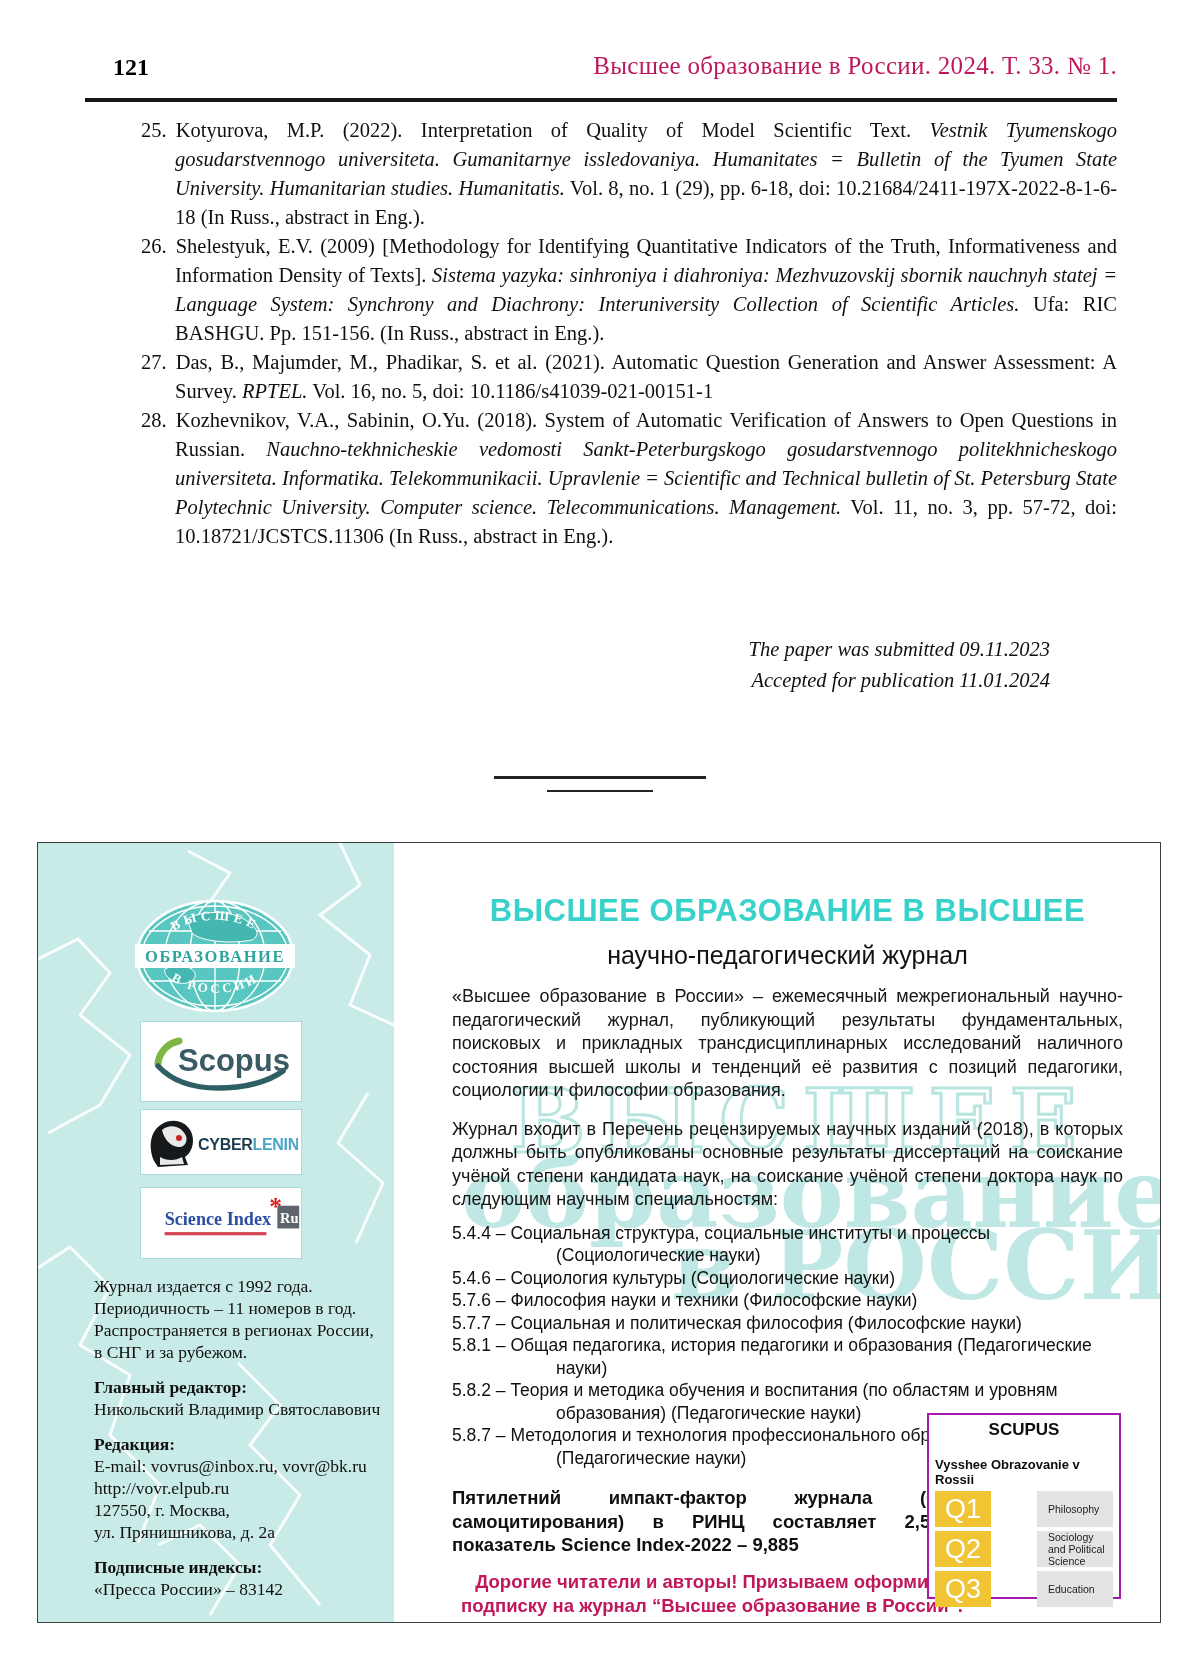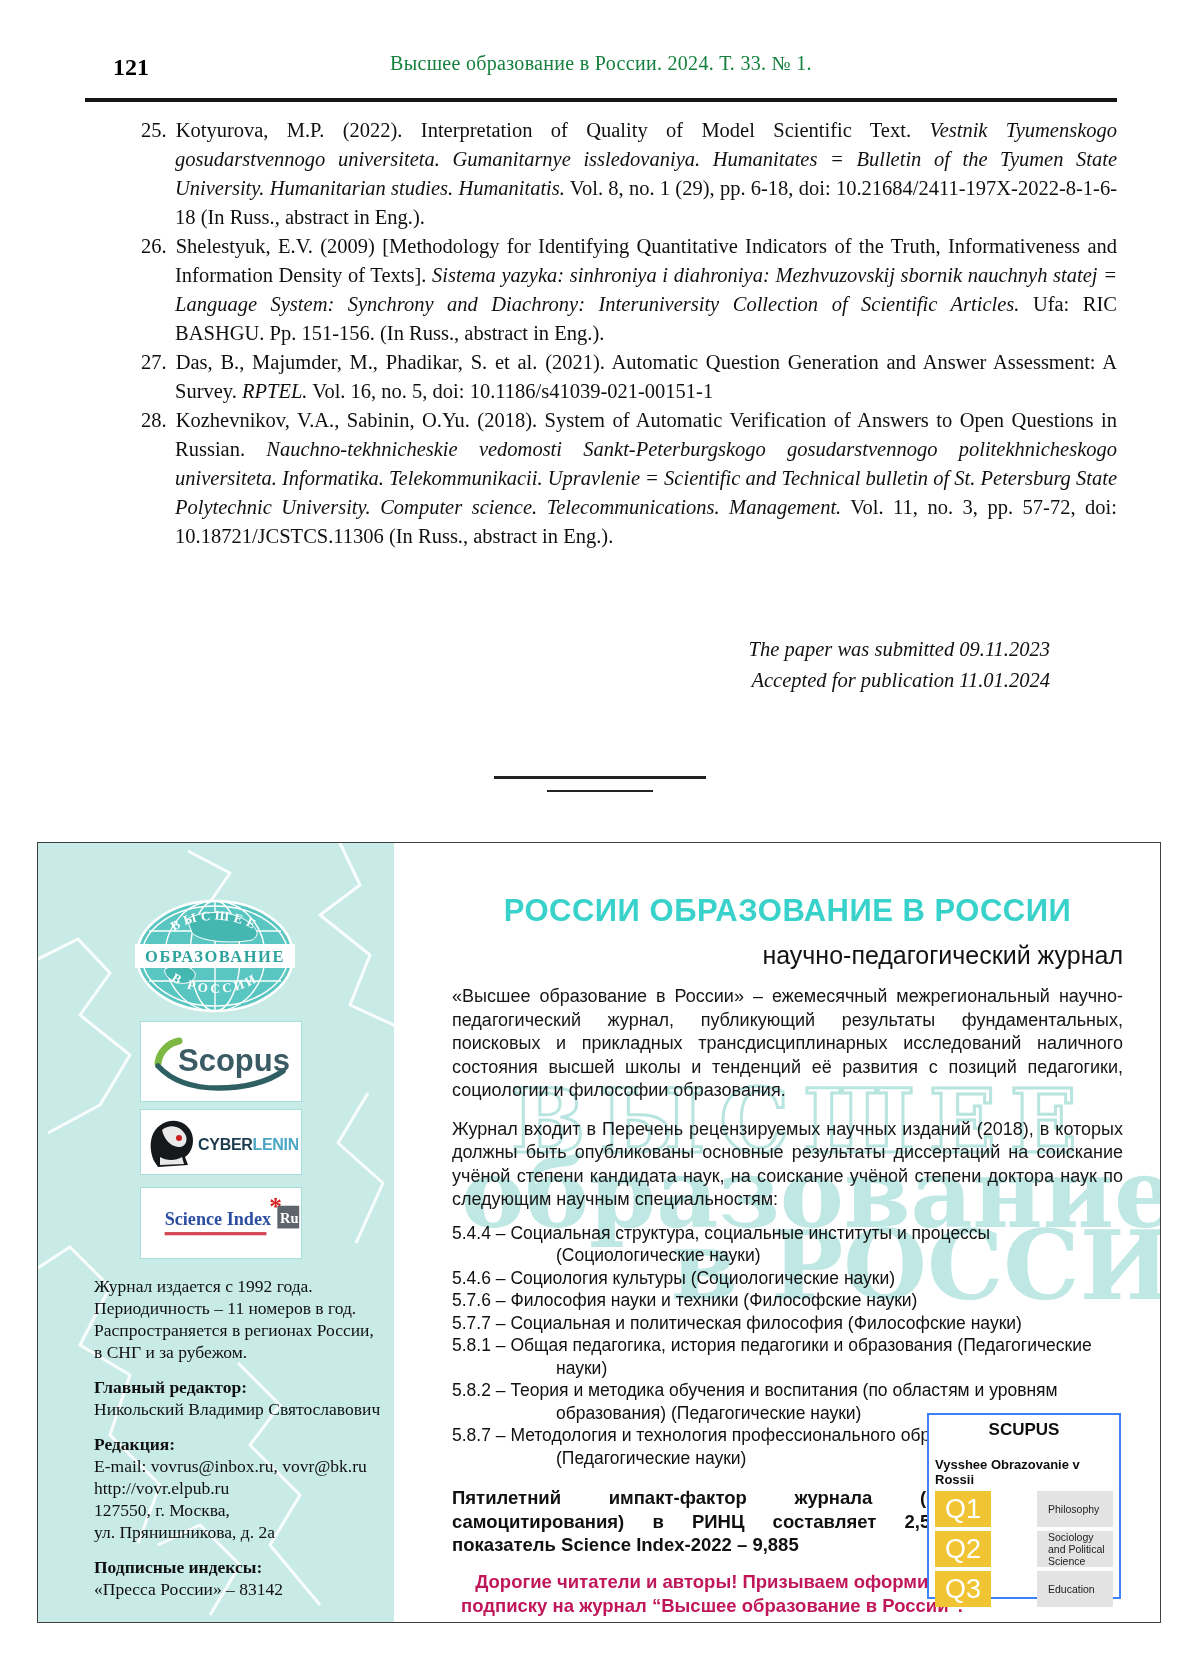--- a/index.html
+++ b/index.html
@@ -2,21 +2,21 @@
 <html><head>
 <meta charset="utf-8">
 <style>
   * { box-sizing: border-box; margin: 0; padding: 0; }
   body { width: 1200px; height: 1658px; background: #fff; position: relative;
          font-family: "Liberation Serif", serif; color: #101010; overflow: hidden; }
 
   
   .page-header { position: absolute; top: 52px; left: 85px; right: 83px; }
   .page-num { position: absolute; left: 28px; top: 2px; font-weight: bold; font-size: 24px; color:#000; }
-  .running-title { text-align: center; font-size: 20px; color: #15803d; letter-spacing: .3px; }
+  .running-title { text-align: right; font-size: 25px; color: #be185d; letter-spacing: .3px; }
   .header-rule { position: absolute; top: 46px; left: 0; right: 0; height: 4px;
                  border-top: 3px solid #161616; border-bottom: 1px solid #161616; }
 
   
   .refs { position: absolute; top: 116px; left: 113px; width: 1004px;
           font-size: 20.5px; line-height: 29px; text-align: justify; }
   .ref { padding-left: 34px; text-indent: -34px; margin-left: 28px; }
   .ref-num { margin-right: 9px; }
   .ref em { font-style: italic; }
 
@@ -52,32 +52,32 @@
   .watermark { position: absolute; left: 0; top: 0; right: 0; bottom: 0; overflow: hidden;
                z-index: 0; pointer-events: none; }
   .wm { position: absolute; font-family: "DejaVu Serif", serif; font-weight: bold; white-space: nowrap; }
   .wm1 { left: 116px; top: 226px; font-size: 88px; letter-spacing: 14px;
          color: rgba(255,255,255,0); -webkit-text-stroke: 3px #b9e5e1; }
   .wm2 { left: 66px;  top: 294px; font-size: 96px; color: #bfe8e4; }
   .wm3 { left: 276px; top: 366px; font-size: 96px; color: #bfe8e4; }
 
   .ctext { position: relative; z-index: 1; padding: 50px 37px 0 57px; }
   .ad-title { text-align: center; font-weight: bold; font-size: 31px; letter-spacing: .5px; color: #38d2ca; }
-  .ad-subtitle { text-align: right; font-size: 25px; margin-top: 12px; color: #121212; }
+  .ad-subtitle { text-align: center; font-size: 25px; margin-top: 12px; color: #121212; }
   .para { margin-top: 15px; font-size: 18px; line-height: 23.5px; text-align: justify; color: #161616; }
   .specs { margin-top: 10px; font-size: 17.5px; line-height: 22.5px; }
   .spec { padding-left: 104px; text-indent: -104px; }
   .impact { margin-top: 17px; width: 505px; font-weight: bold; font-size: 18.5px; line-height: 23.5px; text-align: justify; }
   .appeal { margin-top: 13px; width: 520px; text-align: center; font-weight: bold;
             font-size: 18.5px; line-height: 24px; color: #c0175b; }
   .appeal .a2 { margin-top: 2px; }
 
   
   .scopus-panel { position: absolute; right: 39px; top: 570px; width: 194px; height: 186px;
-                  background: #fff; border: 2px solid #3b82f6; padding: 5px 6px; z-index: 2; }
+                  background: #fff; border: 2px solid #a21caf; padding: 5px 6px; z-index: 2; }
   .sp-title { text-align: center; font-weight: bold; font-size: 17px; color: #0d0d0d; }
   .sp-journal { font-weight: bold; font-size: 13px; line-height: 15px; margin-top: 17px; color: #0d0d0d; }
   .q-row { display: flex; margin-top: 4px; height: 36px; gap: 44px; }
   .q-cell { width: 56px; background: #f0c433; color: #fff; font-size: 27px;
             display: flex; align-items: center; justify-content: center; font-weight: 400; }
   .q-label { flex: 1; background: #e3e3e3; color: #222; font-size: 10.5px; line-height: 12px;
              display: flex; align-items: center; padding-left: 11px; margin-left: 2px; }
 </style>
 </head>
 <body>
@@ -204,21 +204,21 @@
   </div>
 
   <div class="content">
     <div class="watermark">
         <div class="wm wm1">ВЫСШЕЕ</div>
         <div class="wm wm2">образование</div>
         <div class="wm wm3">в РОССИИ</div>
       </div>
 
     <div class="ctext">
-      <div class="ad-title">РОССИИ ОБРАЗОВАНИЕ В РОССИИ</div>
+      <div class="ad-title">ВЫСШЕЕ ОБРАЗОВАНИЕ В ВЫСШЕЕ</div>
       <div class="ad-subtitle">научно-педагогический журнал</div>
       <div class="para">«Высшее образование в России» – ежемесячный межрегиональный научно-педагогический журнал, публикующий результаты фундаментальных, поисковых и прикладных трансдисциплинарных исследований наличного состояния высшей школы и тенденций её развития с позиций педагогики, социологии и философии образования.</div>
       <div class="para">Журнал входит в Перечень рецензируемых научных изданий (2018), в которых должны быть опубликованы основные результаты диссертаций на соискание учёной степени кандидата наук, на соискание учёной степени доктора наук по следующим научным специальностям:</div>
       <div class="specs">
           <div class="spec">5.4.4 – Социальная структура, социальные институты и процессы (Социологические науки)</div>
           <div class="spec">5.4.6 – Социология культуры (Социологические науки)</div>
           <div class="spec">5.7.6 – Философия науки и техники (Философские науки)</div>
           <div class="spec">5.7.7 – Социальная и политическая философия (Философские науки)</div>
           <div class="spec">5.8.1 – Общая педагогика, история педагогики и образования (Педагогические науки)</div>
           <div class="spec">5.8.2 – Теория и методика обучения и воспитания (по областям и уровням образования) (Педагогические науки)</div>

